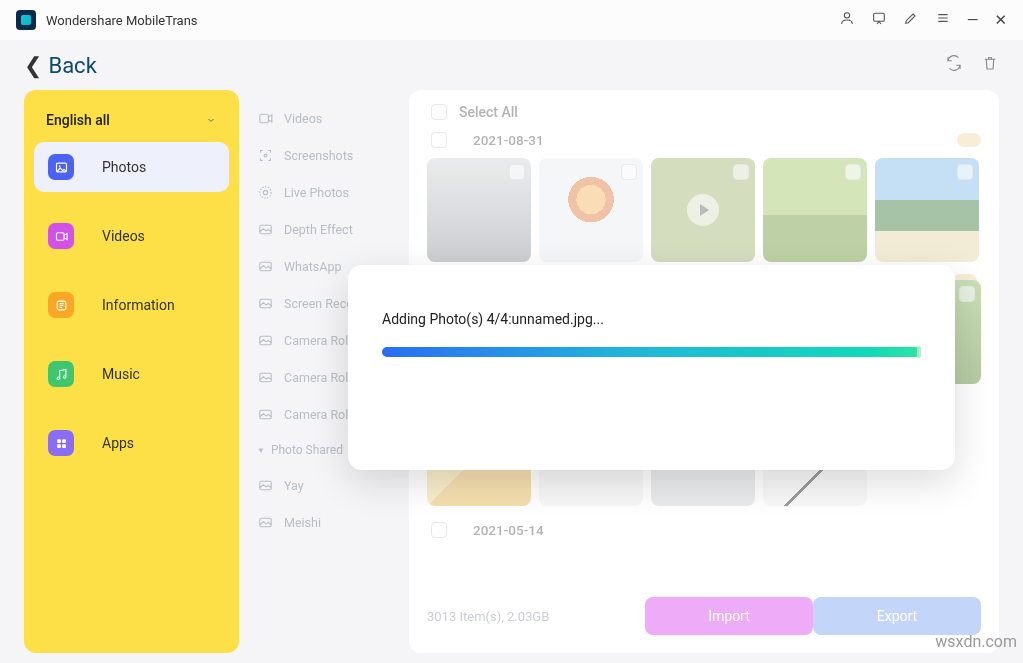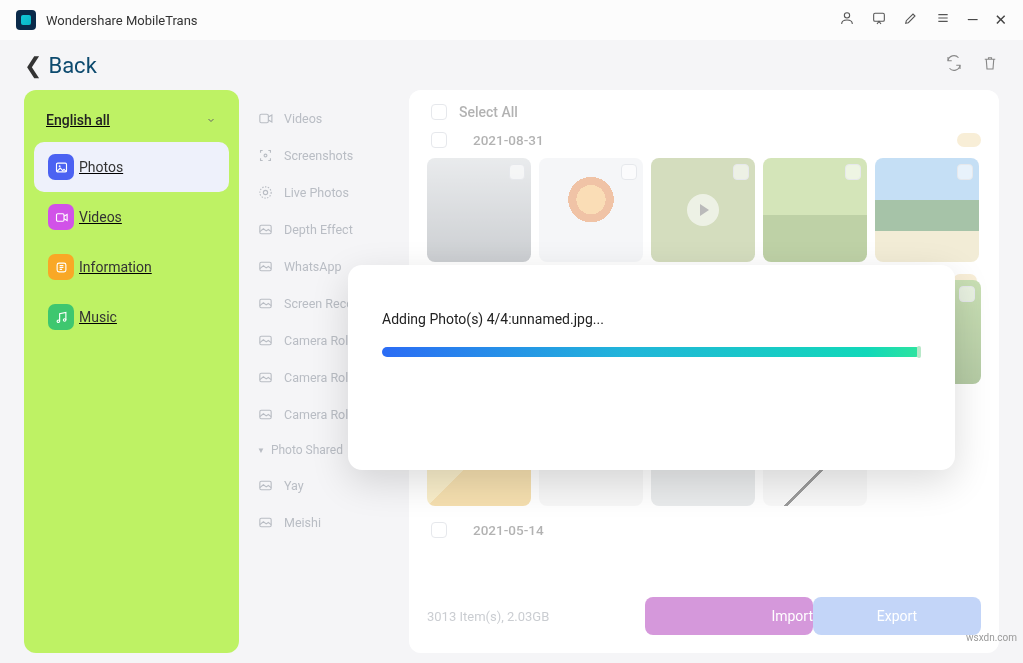--- a/index.html
+++ b/index.html
@@ -20,24 +20,24 @@
 .backrow .chev { font-size: 22px; color: #333; margin-right: 6px; }
 .backrow .label { font-size: 22px; font-weight: 400; color: #0c4a6e; }
 .backrow .spacer { flex: 1; }
 .backrow .actions { display: flex; gap: 18px; color: #888; }
 .backrow .actions svg { width: 18px; height: 18px; }
 
 
 .main { display: flex; height: 573px; }
 
 
-.sidebar { width: 215px; background: #bef264; margin: 0 0 10px 24px; border-radius: 12px; padding: 18px 10px; text-decoration: underline; }
+.sidebar { width: 215px; background: #fde047; margin: 0 0 10px 24px; border-radius: 12px; padding: 18px 10px; }
 .sb-header { display: flex; align-items: center; justify-content: space-between; padding: 4px 12px 14px; font-size: 14px; color: #222; font-weight: 500; }
 .sb-header svg { width: 12px; height: 12px; }
-.sb-item { display: flex; align-items: center; gap: 5px; padding: 12px 14px; border-radius: 10px; font-size: 14px; color: #333; cursor: pointer; margin-bottom: 0; }
+.sb-item { display: flex; align-items: center; gap: 28px; padding: 12px 14px; border-radius: 10px; font-size: 14px; color: #333; cursor: pointer; margin-bottom: 19px; }
 .sb-item.active { background: #eef1fb; }
 .sb-icon { width: 26px; height: 26px; border-radius: 7px; display: flex; align-items: center; justify-content: center; }
 .sb-icon svg { width: 15px; height: 15px; }
 .ic-photos { background: #4b62f2; }
 .ic-videos { background: #d152e8; }
 .ic-info { background: #f9a826; }
 .ic-music { background: #3ec76f; }
 .ic-apps { background: #8a6df5; }
 
 
@@ -72,32 +72,32 @@
 .thumb.p8 { background: radial-gradient(circle at 30% 50%, #fff 0 5%, transparent 5%), radial-gradient(circle at 50% 40%, #fff 0 5%, transparent 5%), radial-gradient(circle at 70% 55%, #fff 0 5%, transparent 5%), #eee; }
 .thumb.p9 { background: #ced2d6; }
 .thumb.p10 { background: linear-gradient(135deg,#f0f0f0 0 60%, #222 60% 62%, #f0f0f0 62%); }
 .play { position: absolute; top: 50%; left: 50%; width: 32px; height: 32px; background: rgba(255,255,255,0.6); border-radius: 50%; transform: translate(-50%,-50%); display: flex; align-items: center; justify-content: center; }
 .play::after { content: ""; border-left: 9px solid #666; border-top: 6px solid transparent; border-bottom: 6px solid transparent; margin-left: 2px; }
 
 .footer { margin-top: auto; display: flex; align-items: center; padding: 14px 0 18px; gap: 0; }
 .footer-info { font-size: 13px; color: #8a909a; }
 .footer .spacer { flex: 1; }
 .btn { width: 168px; height: 38px; border-radius: 8px; display: flex; align-items: center; justify-content: center; font-size: 14px; color: #fff; cursor: pointer; }
-.btn-import { background: #a21caf; justify-content: flex-end; }
+.btn-import { background: #d946ef; }
 .btn-export { background: #7aa3f0; }
 
 
 .modal { position: absolute; left: 348px; top: 265px; width: 607px; height: 205px; background: #fff; border-radius: 14px; box-shadow: 0 12px 38px rgba(0,0,0,0.14); z-index: 20; padding: 46px 34px 24px; }
 .modal-text { font-size: 14px; color: #222; margin-bottom: 20px; }
 .progress { width: 100%; height: 10px; background: linear-gradient(90deg, #2b6cf5 0%, #21b5da 45%, #12d8b9 90%, #2fe49f 100%); border-radius: 5px; position: relative; }
 .progress::after { content: ""; position: absolute; right: 0; top: -1px; width: 4px; height: 12px; background: #b8e8c9; border-radius: 2px; }
 .modal-actions { display: flex; justify-content: flex-end; margin-top: 36px; }
 .btn-cancel { width: 108px; height: 34px; border: 1.5px solid #2d7df4; color: #2d7df4; border-radius: 7px; display: flex; align-items: center; justify-content: center; font-size: 14px; cursor: pointer; background: #fff; }
 
-.watermark { position: absolute; right: 6px; bottom: 20px; font-size: 10px; color: #9a9a9a; z-index: 30; }
+.watermark { position: absolute; right: 6px; bottom: 12px; font-size: 16px; color: #9a9a9a; z-index: 30; }
 </style>
 </head>
 <body>
 
 <div class="titlebar">
   <div class="app-logo">
       <div class="app-logo-inner"></div>
     </div>
   <div class="app-title">Wondershare MobileTrans</div>
   <div class="title-spacer"></div>
@@ -176,20 +176,31 @@
     <div class="sb-item">
       <div class="sb-icon ic-music">
           <svg viewBox="0 0 24 24" fill="none" stroke="#fff" stroke-width="1.8">
             <path d="M9 18V6l10-2v12"></path>
             <circle cx="7" cy="18" r="2"></circle>
             <circle cx="17" cy="16" r="2"></circle>
           </svg>
         </div>
       <span>Music</span>
     </div>
+    <div class="sb-item">
+      <div class="sb-icon ic-apps">
+          <svg viewBox="0 0 24 24" fill="#fff">
+            <rect x="5" y="5" width="6" height="6" rx="1.5"></rect>
+            <rect x="13" y="5" width="6" height="6" rx="1.5"></rect>
+            <rect x="5" y="13" width="6" height="6" rx="1.5"></rect>
+            <rect x="13" y="13" width="6" height="6" rx="1.5"></rect>
+          </svg>
+        </div>
+      <span>Apps</span>
+    </div>
   </div>
 
   <div class="catlist">
     <div class="cat-item">
         <svg viewBox="0 0 24 24" fill="none" stroke="currentColor" stroke-width="1.6">
           <rect x="4" y="6" width="12" height="12" rx="2"></rect>
           <path d="M16 10l5-3v10l-5-3"></path>
         </svg>
         <span>Videos</span>
       </div>

